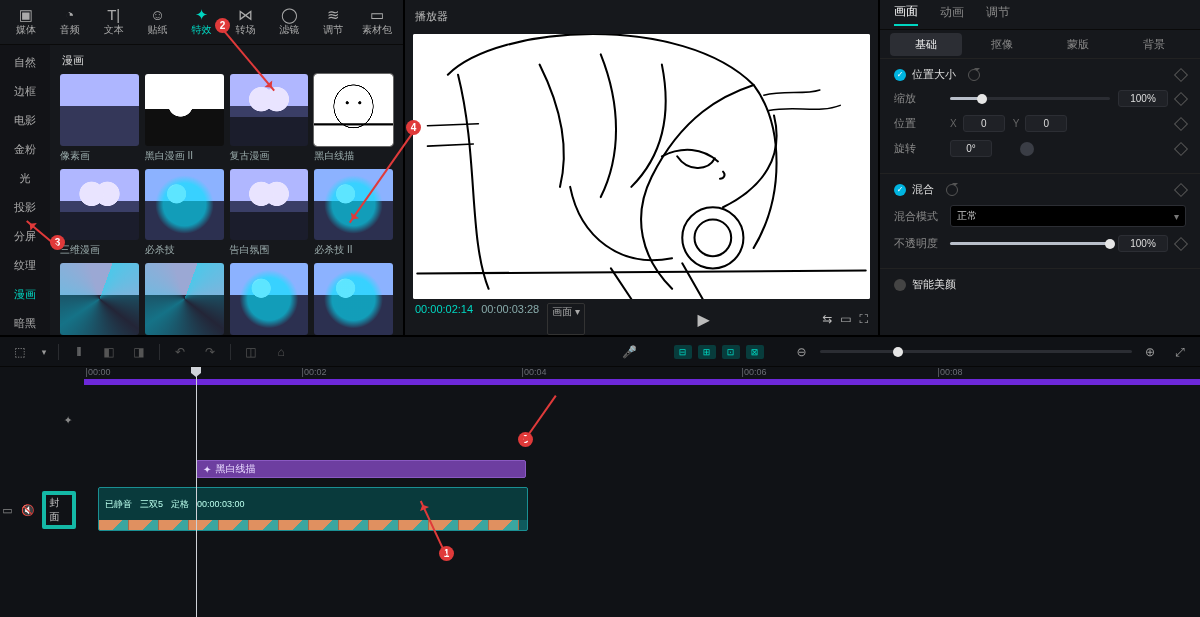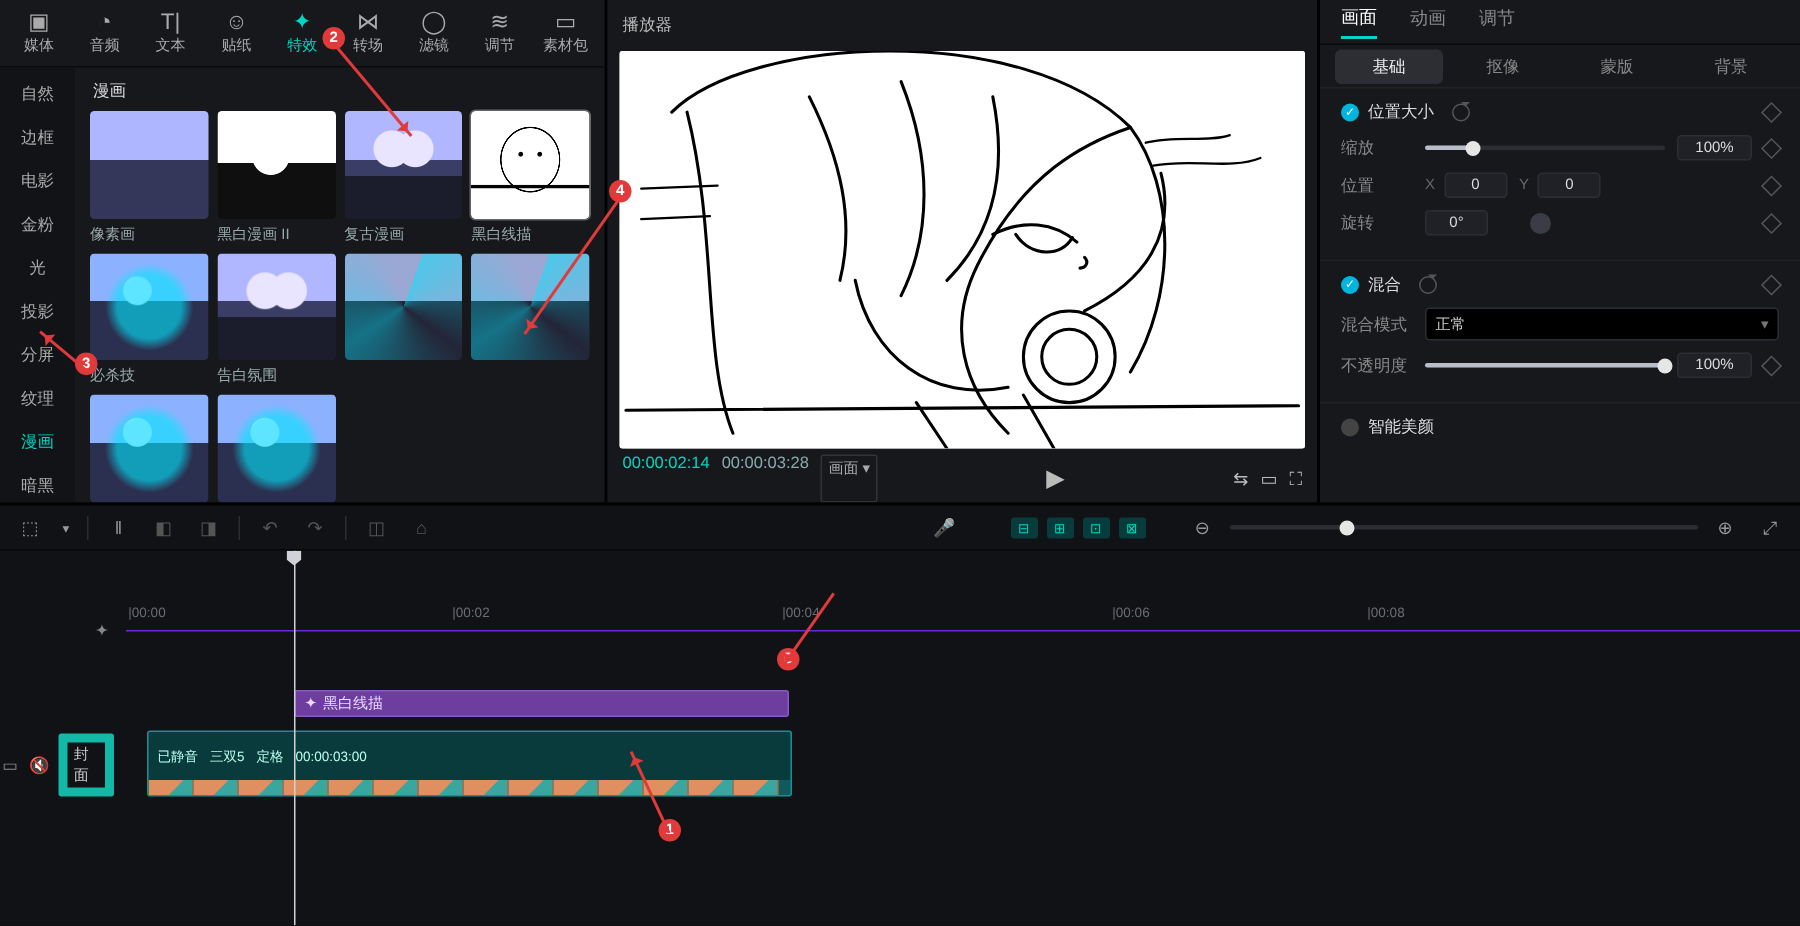--- a/index.html
+++ b/index.html
@@ -113,21 +113,21 @@
   .lower { flex:1; display:flex; flex-direction:column; background:#101216; border-top:2px solid #000; }
   .tl-toolbar { height: 30px; display:flex; align-items:center; padding: 0 8px; gap: 6px; border-bottom:1px solid #070707; }
   .tbtn { width:24px; height:22px; display:flex; align-items:center; justify-content:center; color:#999; cursor:pointer; font-size:12px; border-radius:3px; }
   .tbtn.dim { color:#555; }
   .vline { width:1px; height:16px; background:#2a2c30; margin: 0 2px; }
   .tl-toolbar .spacer { flex:1; }
   .zoom-cluster { display:flex; align-items:center; gap:6px; }
   .zico { width:18px;height:14px;border-radius:2px;background:#083c3c;color:#00d6c1;font-size:9px;display:flex;align-items:center;justify-content:center;}
 
   .tl-body { flex:1; position:relative; overflow:hidden; }
-  .ruler { height:18px; position:relative; border-bottom:1px solid #6d28d9; margin-left:84px;margin-top:36px; }
+  .ruler { height:18px; position:relative; border-bottom:6px solid #6d28d9; margin-left:84px; }
   .ruler .tick { position:absolute; top:0; font-size:9px; color:#6a6d74; transform:translateX(-50%); }
   .playhead { position:absolute; top:0; bottom:0; width:1px; background:#cfd2d8; left: calc(84px + 112px); z-index:5;}
   .playhead::before { content:""; position:absolute; top:0; left:-5px; width:10px; height:10px; background:#cfd2d8; clip-path: polygon(0 0,100% 0,100% 60%,50% 100%,0 60%); }
 
   .track-rows { position:absolute; top:18px; left:0; right:0; bottom:0; }
   .row { position:relative; height:30px; display:flex; align-items:center; }
   .row-gutter { width:84px; display:flex; align-items:center; justify-content:flex-end; gap:6px; padding-right:8px; color:#777; font-size:10px;}
   .row-lane { flex:1; position:relative; height:100%; }
   .fx-clip { position:absolute; top:5px; height:18px; background:#6d3ea0; border:1px solid #8a59c2; border-radius:2px; color:#e8d9ff; font-size:10px; padding:1px 6px; display:flex; align-items:center; gap:4px; }
   .vid-clip { position:absolute; top:2px; height:44px; background:#0f5a5d; border:1px solid #1a8f93; border-radius:2px; overflow:hidden; }
@@ -214,26 +214,34 @@
               </div>
               <div class="fx-item">
                 <div class="thumb ani-girl"></div>
                 <div class="fx-label">复古漫画</div>
               </div>
               <div class="fx-item">
                 <div class="thumb ani-line sel"></div>
                 <div class="fx-label">黑白线描</div>
               </div>
               <div class="fx-item">
+                <div class="thumb ani-girl"></div>
+                <div class="fx-label">三维漫画</div>
+              </div>
+              <div class="fx-item">
                 <div class="thumb ani-glow"></div>
                 <div class="fx-label">必杀技</div>
               </div>
               <div class="fx-item">
                 <div class="thumb ani-girl"></div>
                 <div class="fx-label">告白氛围</div>
+              </div>
+              <div class="fx-item">
+                <div class="thumb ani-glow"></div>
+                <div class="fx-label">必杀技 II</div>
               </div>
               <div class="fx-item">
                 <div class="thumb ani-swirl"></div>
               </div>
               <div class="fx-item">
                 <div class="thumb ani-swirl"></div>
               </div>
               <div class="fx-item">
                 <div class="thumb ani-glow"></div>
               </div>
@@ -410,21 +418,21 @@
       <span class="tbtn">⊕</span>
       <span class="tbtn">⤢</span>
     </div>
 
     <div class="tl-body">
       <div class="ruler" id="ruler">
           <span class="tick" style="left: 14px;">|00:00</span>
           <span class="tick" style="left: 230px;">|00:02</span>
           <span class="tick" style="left: 450px;">|00:04</span>
           <span class="tick" style="left: 670px;">|00:06</span>
-          <span class="tick" style="left: 840px;">|00:08</span>
+          <span class="tick" style="left: 866px;">|00:08</span>
         </div>
       <div class="playhead"></div>
 
       <div class="track-rows">
         <div class="row" style="height:70px;">
           <div class="row-gutter">
               <span class="gut-icon">✦</span>
             </div>
           <div class="row-lane"></div>
         </div>
@@ -434,21 +442,21 @@
             <div class="fx-clip" style="left:112px; width:330px;">
               <span>✦</span>
               <span>黑白线描</span>
             </div>
           </div>
         </div>
         <div class="row tall">
           <div class="row-gutter">
             <span class="gut-icon">▭</span>
             <span class="gut-icon" style="color:#0bb;">🔇</span>
-            <span style="font-size:10px;color:#ccc;border:6px solid #14b8a6;padding:1px 4px;border-radius:2px;">封面</span>
+            <span style="font-size:10px;color:#ccc;border:4px solid #14b8a6;padding:1px 4px;border-radius:2px;">封面</span>
           </div>
           <div class="row-lane">
             <div class="vid-clip" style="left:14px; width:430px;">
               <div class="vhdr">
                 <span>已静音</span>
                 <span>三双5</span>
                 <span>定格</span>
                 <span>00:00:03:00</span>
               </div>
               <div class="vthumbs">

